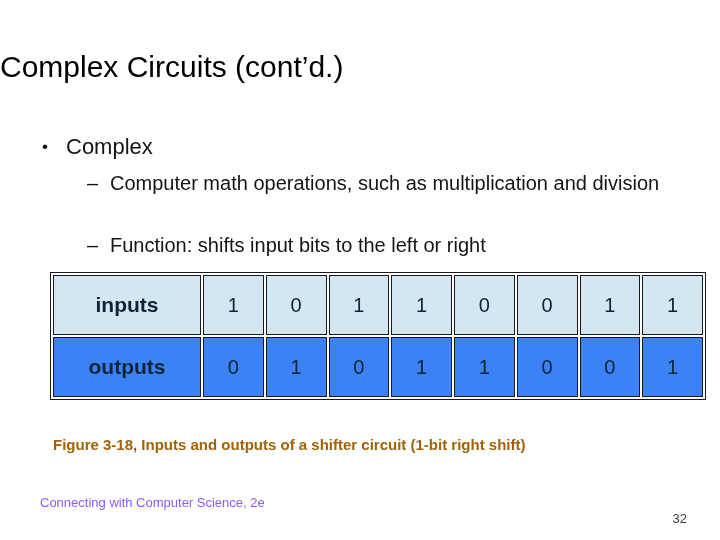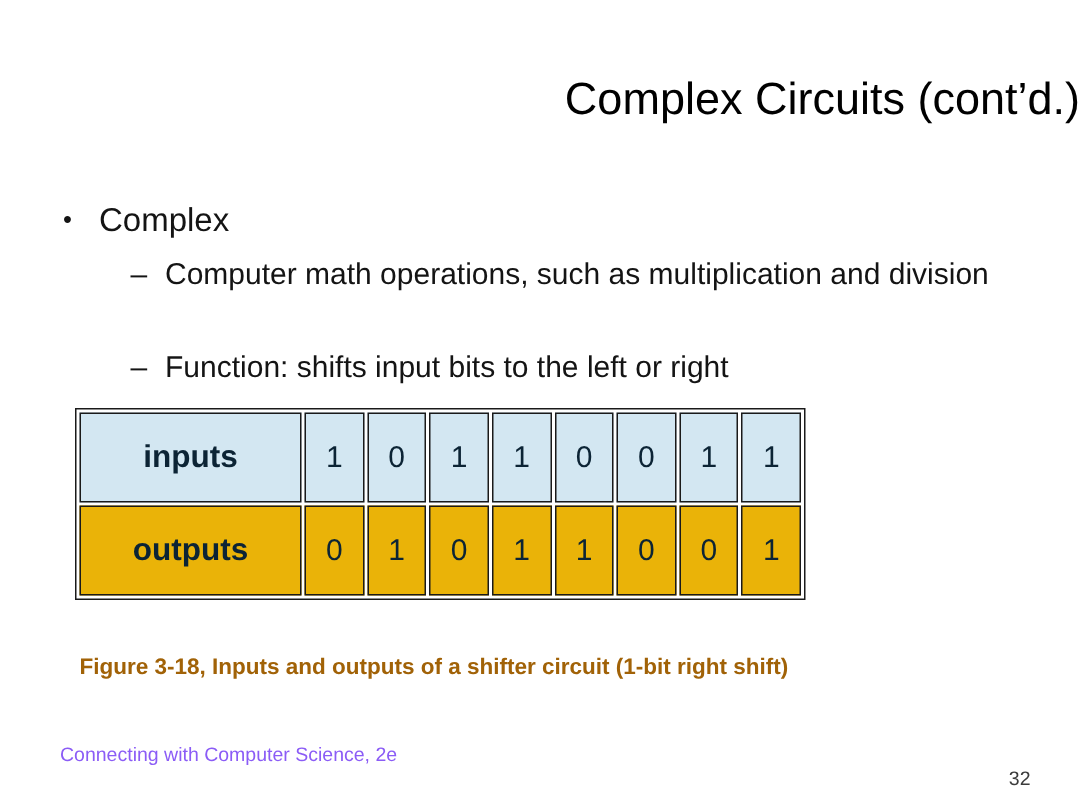--- a/index.html
+++ b/index.html
@@ -13,21 +13,21 @@
     width: 720px;
     height: 540px;
     background: #ffffff;
     overflow: hidden;
   }
   .title {
     position: absolute;
     top: 50px;
     left: 0;
     width: 720px;
-    text-align: right;
+    text-align: left;
     font-size: 30px;
     font-weight: 400;
     color: #000000;
     letter-spacing: 0px;
   }
   .bullet-l1 {
     position: absolute;
     top: 133px;
     left: 42px;
     display: flex;
@@ -61,21 +61,21 @@
     line-height: 29px;
     max-width: 575px;
   }
   .sub1 { top: 169px; }
   .sub2 { top: 231px; }
 
   .figure-table {
     position: absolute;
     left: 50px;
     top: 272px;
-    width: 487px;
+    width: 656px;
     table-layout: fixed;
     border-collapse: separate;
     border-spacing: 2px;
     border: 1px solid #1a1a1a;
     background: #ffffff;
   }
   .figure-table td {
     border: 1px solid #1a1a1a;
     height: 58px;
     text-align: center;
@@ -83,21 +83,21 @@
     font-size: 20px;
     color: #0c2435;
     padding: 0;
   }
   .figure-table td.lbl {
     width: 146px;
     font-weight: bold;
     font-size: 21px;
   }
   .row-inputs td { background: #d3e7f2; }
-  .row-outputs td { background: #eab308; }
+  .row-outputs td { background: #3b82f6; }
 
   .caption {
     position: absolute;
     left: 53px;
     top: 436px;
     font-size: 15px;
     font-weight: bold;
     color: #a16207;
   }
   .footer-book {

